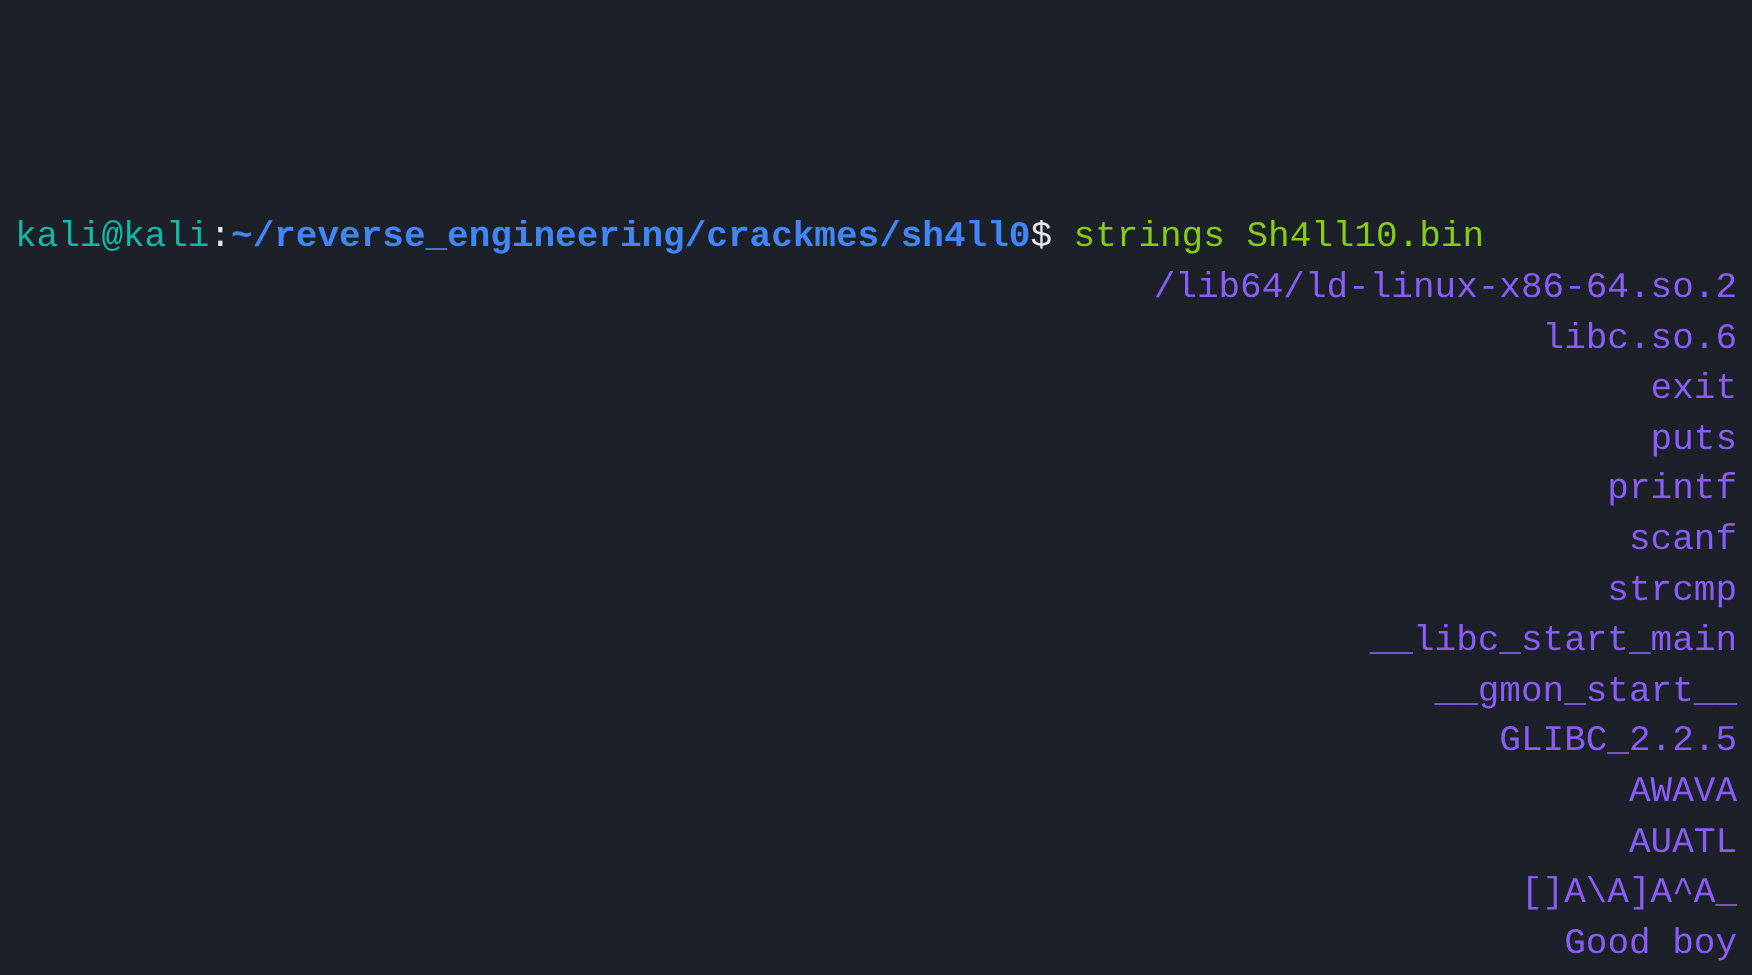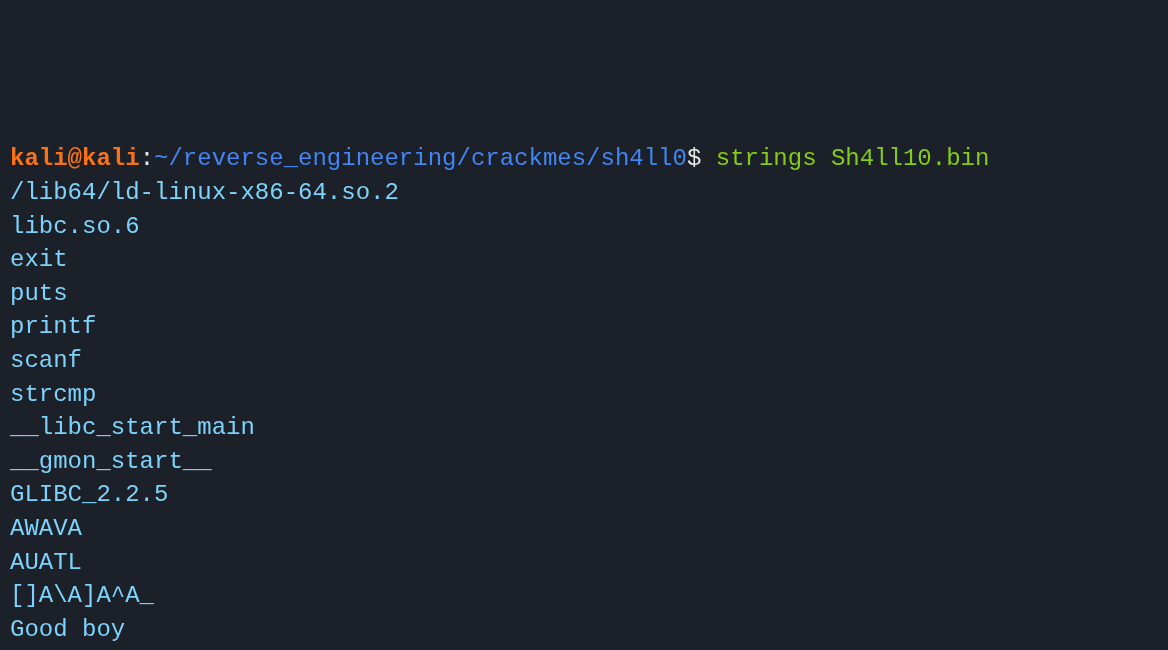--- a/index.html
+++ b/index.html
@@ -16,39 +16,40 @@
       padding: 8px 10px;
       width: 1168px;
       height: 650px;
       overflow: hidden;
       white-space: pre;
     }
     .prompt-line {
       display: block;
     }
     .user-host {
-      color: #f97316;
-      font-weight: bold;
+      color: #14b8a6;
+      font-weight: normal;
     }
     .colon {
       color: #e8e8e8;
     }
     .path {
       color: #4285f4;
-      font-weight: normal;
+      font-weight: bold;
     }
     .dollar {
       color: #e8e8e8;
     }
     .command {
       color: #84cc16;
     }
     .output-line {
-      color: #7dd3fc;
+      color: #8b5cf6;
       display: block;
+      text-align: right;
     }
   </style>
 </head>
 <body>
 
 
 
 <span class="prompt-line"><span class="user-host">kali@kali</span><span class="colon">:</span><span class="path">~/reverse_engineering/crackmes/sh4ll0</span><span class="dollar">$</span><span class="command"> strings Sh4ll10.bin</span></span><span class="output-line">/lib64/ld-linux-x86-64.so.2</span><span class="output-line">libc.so.6</span><span class="output-line">exit</span><span class="output-line">puts</span><span class="output-line">printf</span><span class="output-line">scanf</span><span class="output-line">strcmp</span><span class="output-line">__libc_start_main</span><span class="output-line">__gmon_start__</span><span class="output-line">GLIBC_2.2.5</span><span class="output-line">AWAVA</span><span class="output-line">AUATL</span><span class="output-line">[]A\A]A^A_</span><span class="output-line">Good boy</span><span class="output-line">Bad boy</span>
 
 

